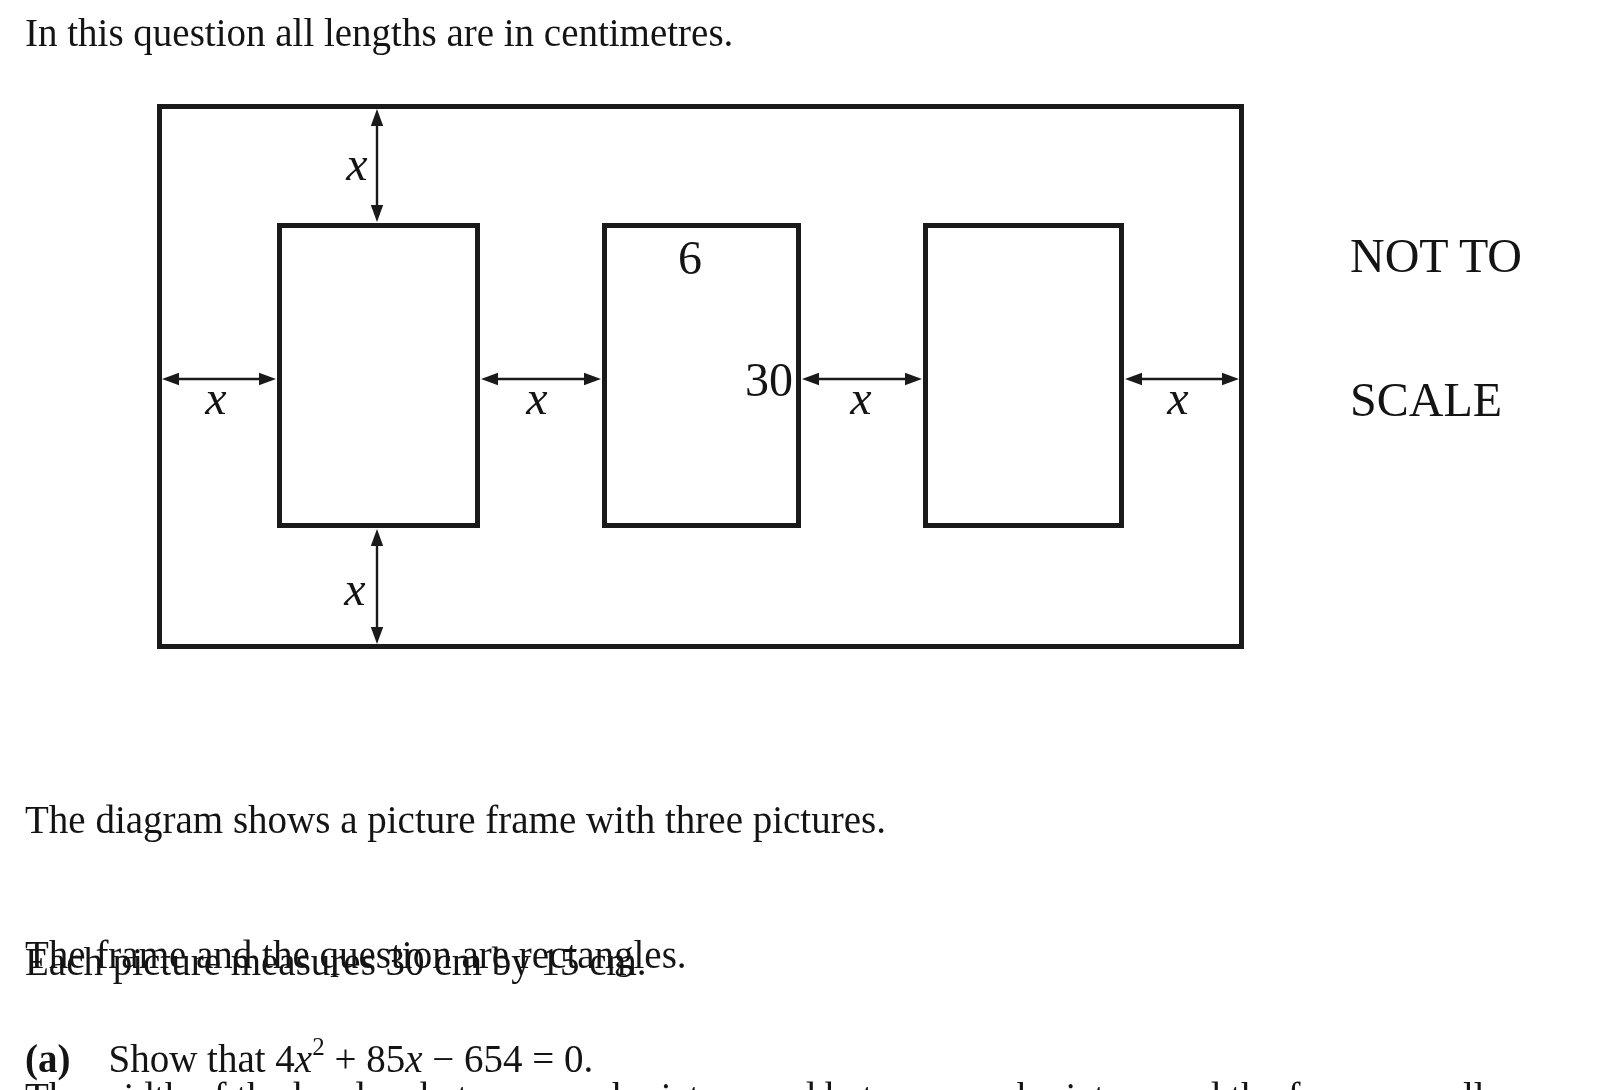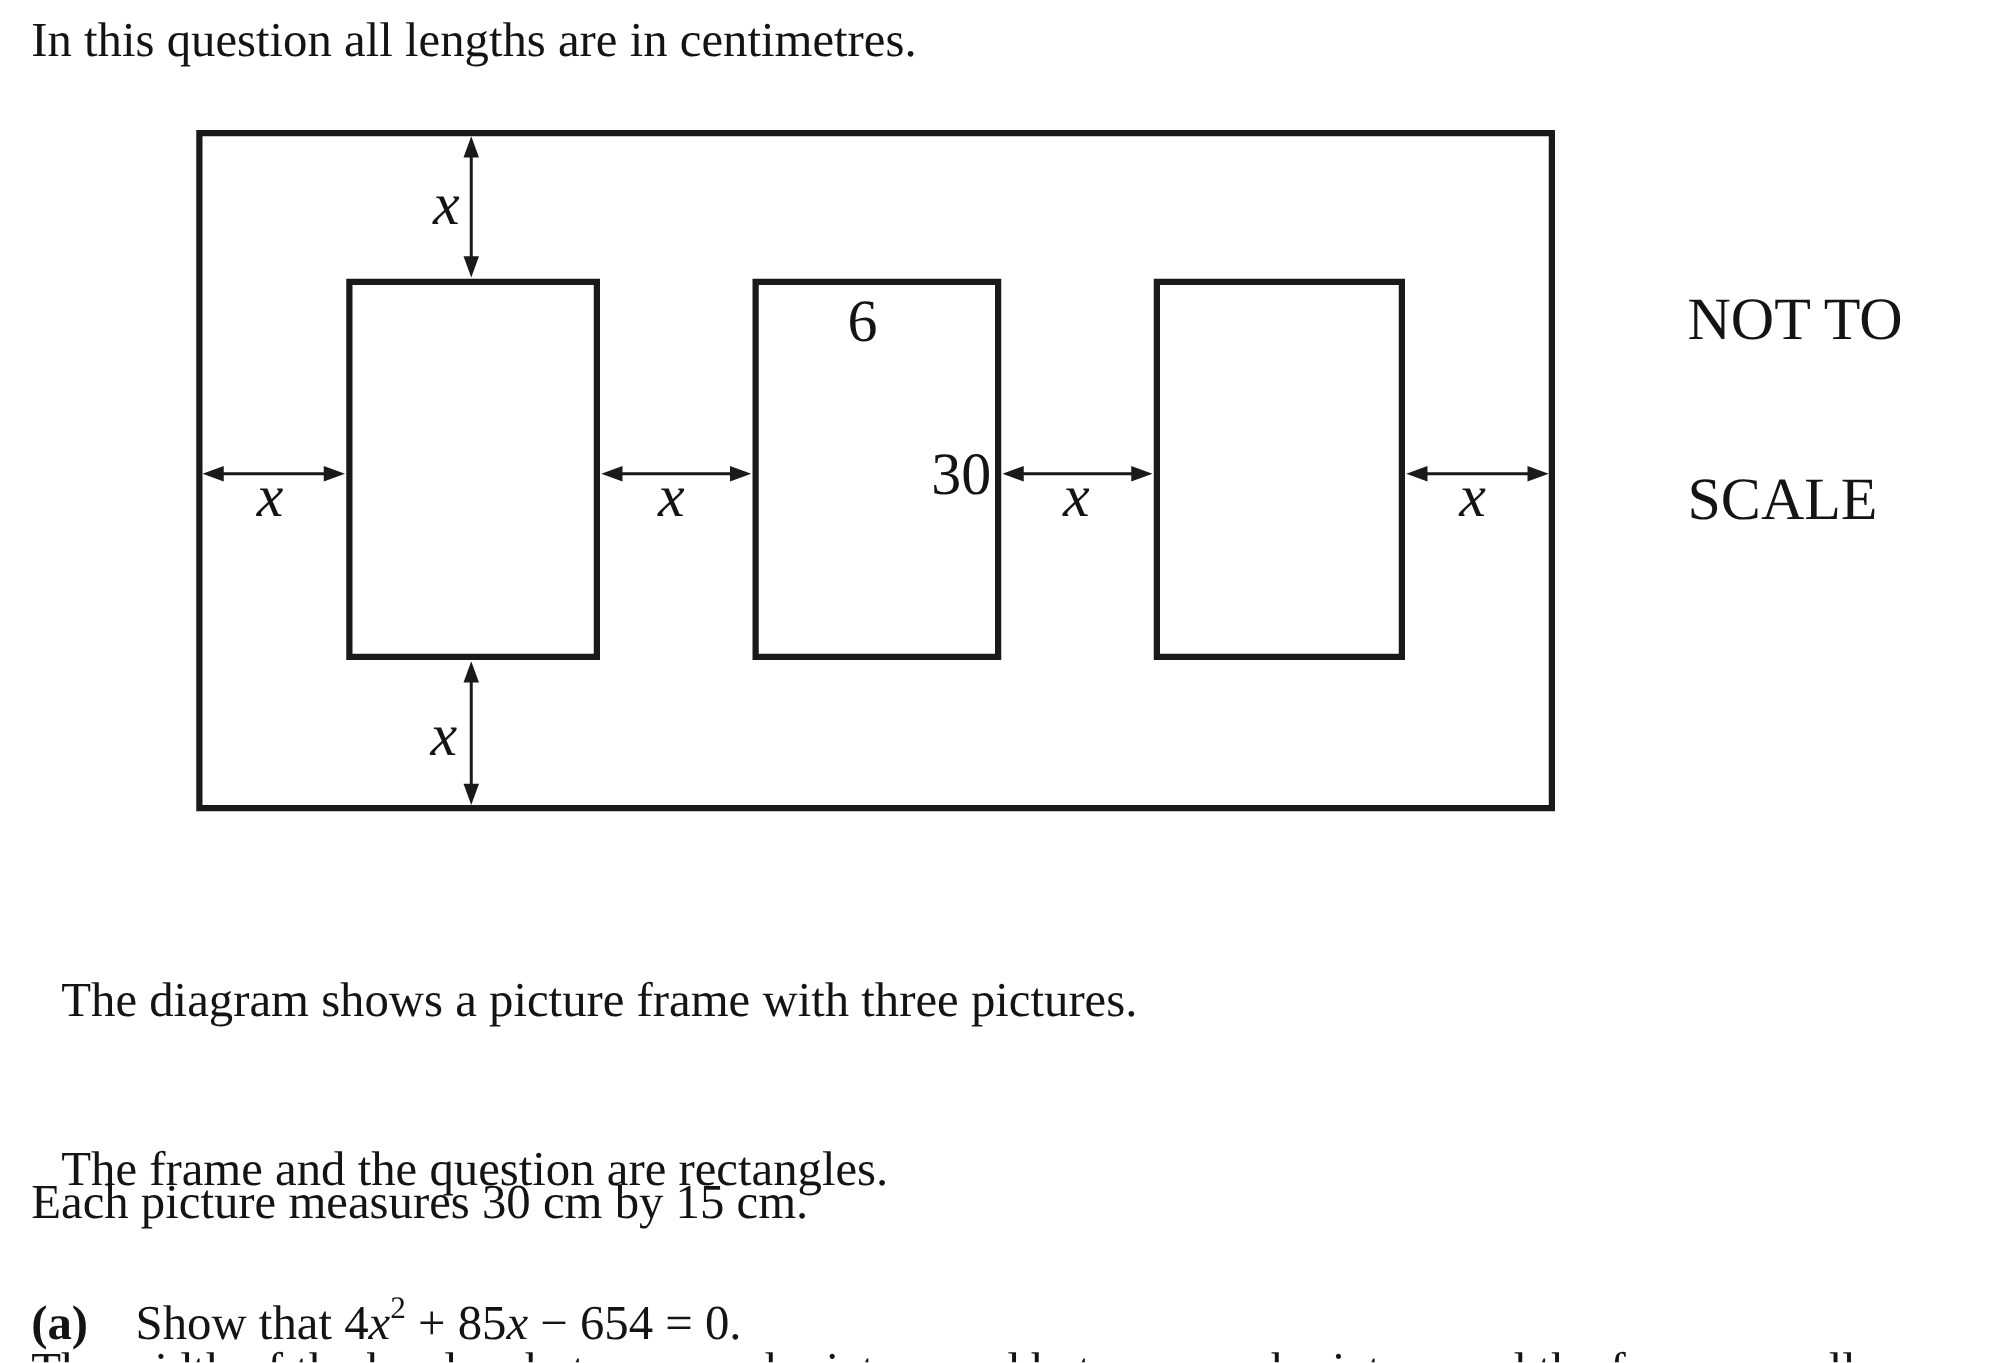--- a/index.html
+++ b/index.html
@@ -128,21 +128,21 @@
     <div class="dim-label italic" style="left: 1178px; top: 398px;">x</div>
     <div class="dim-label" style="left: 690px; top: 258px;">6</div>
     <div class="dim-label anchor-right" style="left: 793px; top: 380px;">30</div>
   </div>
 
   <div class="nts">
     <div>NOT TO</div>
     <div>SCALE</div>
   </div>
 
-  <div class="text-block" style="top: 688px; margin-left: 24px;">
+  <div class="text-block" style="top: 707px;">
     <div>The diagram shows a picture frame with three pictures.</div>
     <div>The frame and the question are rectangles.</div>
   </div>
 
   <div class="text-block" style="top: 849px;">
     <div>Each picture measures 30 cm by 15 cm.</div>
     <div><span>The width of the borders between each picture and between each picture and the frame are all </span><span class="var">x</span><span> cm.</span></div>
     
   </div>
 

